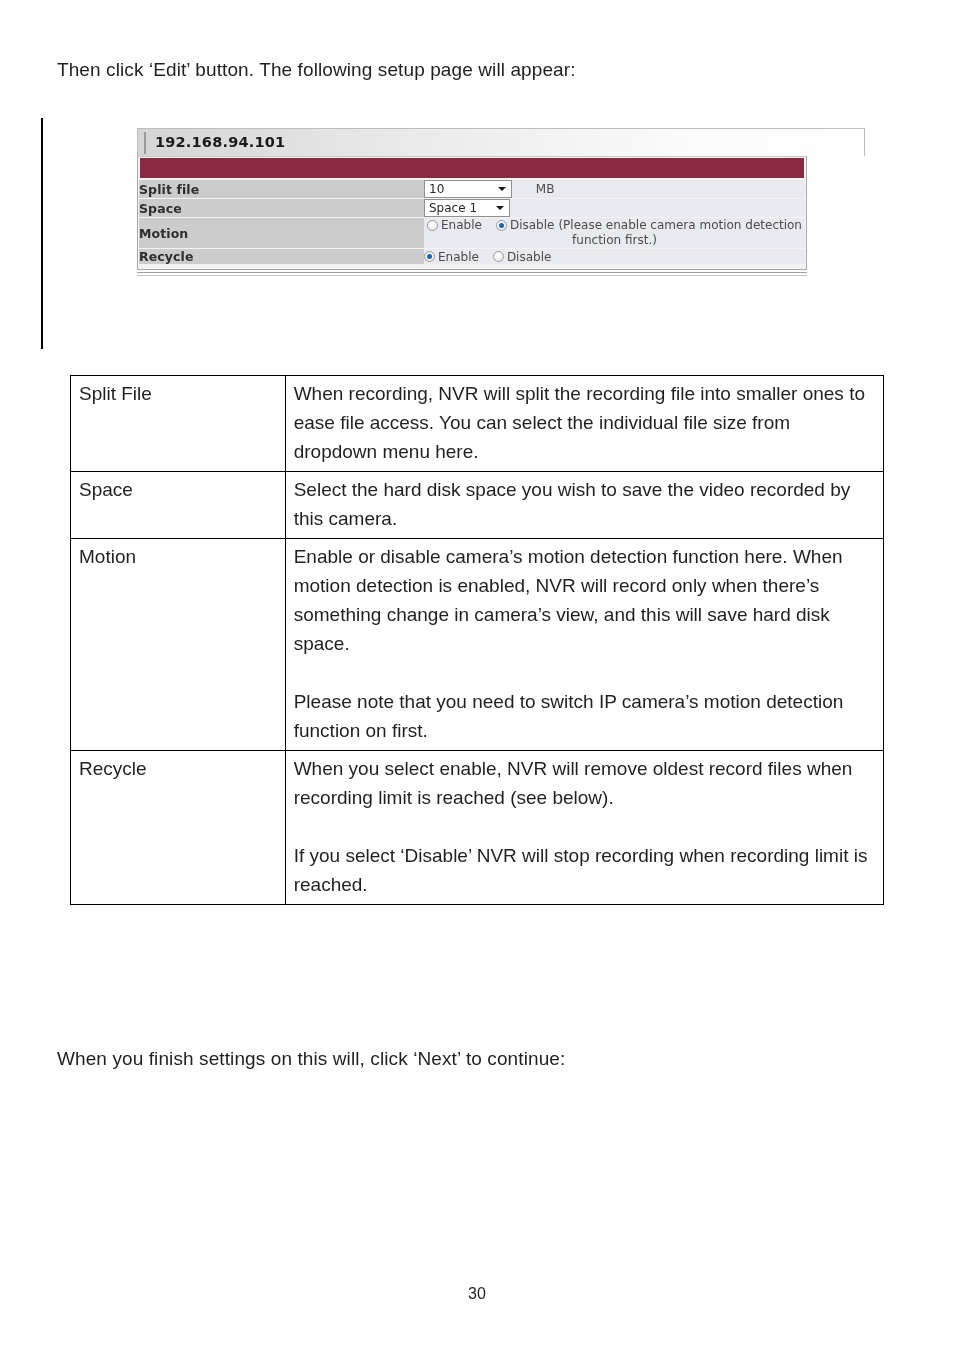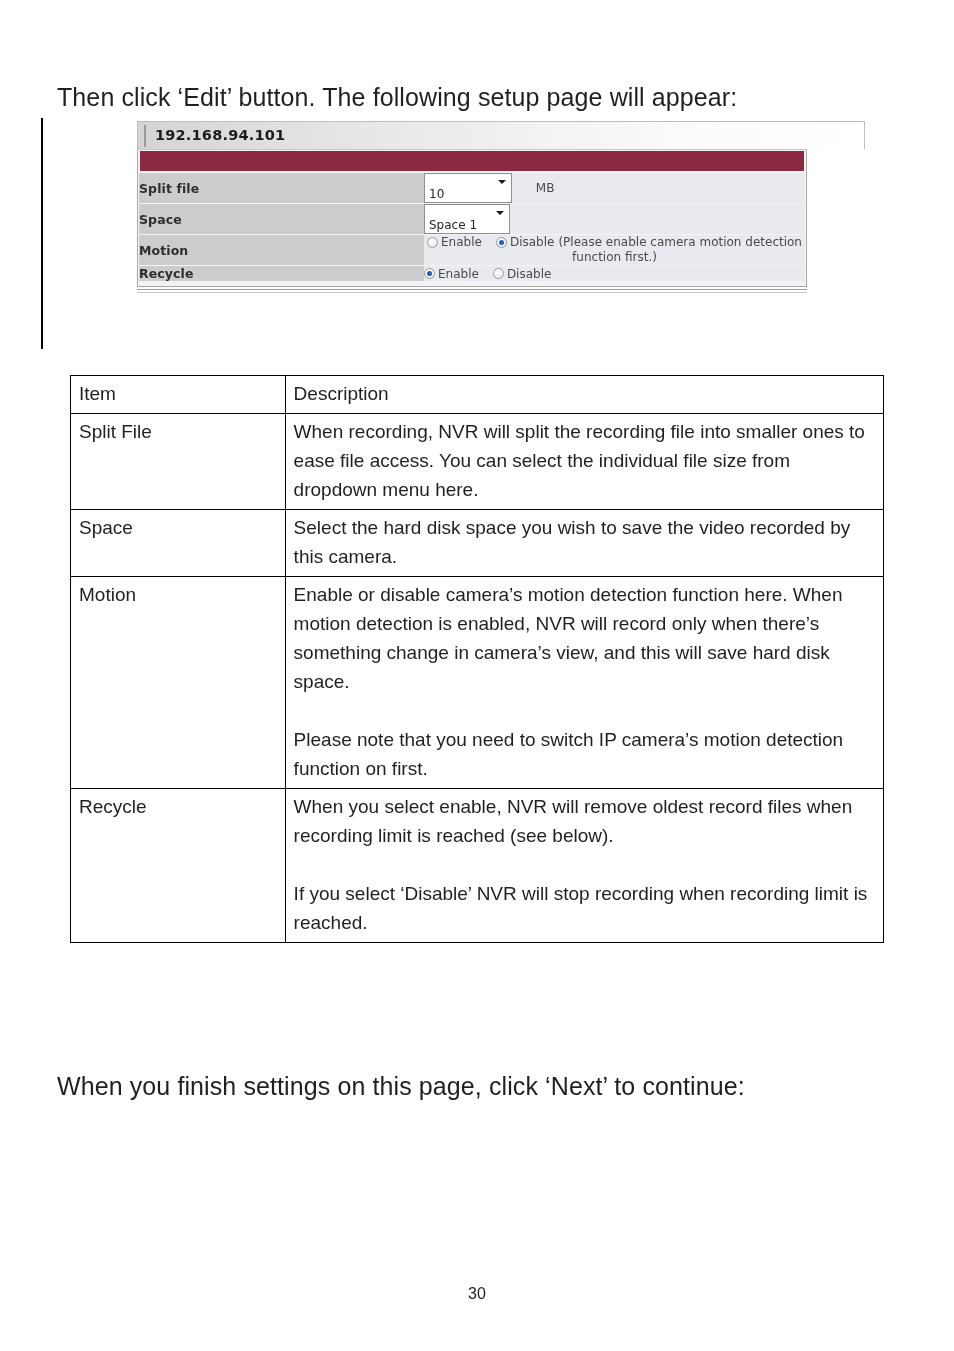--- a/index.html
+++ b/index.html
@@ -12,25 +12,24 @@
     height: 1351px;
     position: relative;
     font-family: "Liberation Sans", sans-serif;
     color: #000000;
     overflow: hidden;
   }
 
   
   .prose {
     position: absolute;
-    font-size: 25px;
+    font-size: 19px;
     line-height: 26px;
     color: #231f20;
     letter-spacing: 0.1px;
-    margin-top: 27px;
   }
   #intro-paragraph { left: 57px; top: 57px; }
   #outro-paragraph { left: 57px; top: 1046px; }
 
   
   #figure-block {
     position: absolute;
     left: 0px;
     top: 110px;
     width: 954px;
@@ -41,21 +40,21 @@
     left: 41px;
     top: 8px;
     width: 2px;
     height: 231px;
     background: #000000;
   }
 
   #nvr-panel {
     position: absolute;
     left: 137px;
-    top: 11px;
+    top: 18px;
     width: 728px;
     font-family: "DejaVu Sans", sans-serif;
   }
 
   
   #nvr-tabstrip {
     position: relative;
     height: 28px;
     background: linear-gradient(to right, #d4d4d4 0%, #e9e9e9 35%, #fbfbfb 75%, #ffffff 100%);
     border: 1px solid #bdbdbd;
@@ -124,21 +123,21 @@
   
   .sel {
     display: inline-block;
     position: relative;
     background: #ffffff;
     border: 1px solid #8f8f8f;
     height: 16px;
     line-height: 16px;
     font-size: 12px;
     color: #262626;
-    padding: 12px 18px 0 4px;
+    padding: 0 18px 0 4px;
     box-sizing: content-box;
     vertical-align: middle;
   }
   .sel-split { width: 64px; }
   .sel-space { width: 62px; }
   .sel-unit  { width: 30px; }
   .sel .caret {
     position: absolute;
     right: 5px;
     top: 6px;
@@ -293,24 +292,20 @@
 
         </tbody>
       </table>
     </div>
     <div id="nvr-footer-rule"></div>
   </div>
 </div>
 
 <table id="desc-table">
   <tbody>
-    <tr>
-      <td class="col-item">Item</td>
-      <td class="col-desc">Description</td>
-    </tr>
 
     <tr>
       <td class="col-item">Split File</td>
       <td class="col-desc">
         <p class="para">When recording, NVR will split the recording file into smaller ones to ease file access. You can select the individual file size from dropdown menu here.</p>
       </td>
     </tr>
 
     <tr>
       <td class="col-item">Space</td>
@@ -331,15 +326,15 @@
       <td class="col-item">Recycle</td>
       <td class="col-desc">
         <p class="para">When you select enable, NVR will remove oldest record files when recording limit is reached (see below).</p>
         <p class="para">If you select ‘Disable’ NVR will stop recording when recording limit is reached.</p>
       </td>
     </tr>
 
   </tbody>
 </table>
 
-<div class="prose" id="outro-paragraph">When you finish settings on this page, click ‘Next’ to continue:</div>
+<div class="prose" id="outro-paragraph">When you finish settings on this will, click ‘Next’ to continue:</div>
 
 <div id="page-number">30</div>
 
 </body></html>

